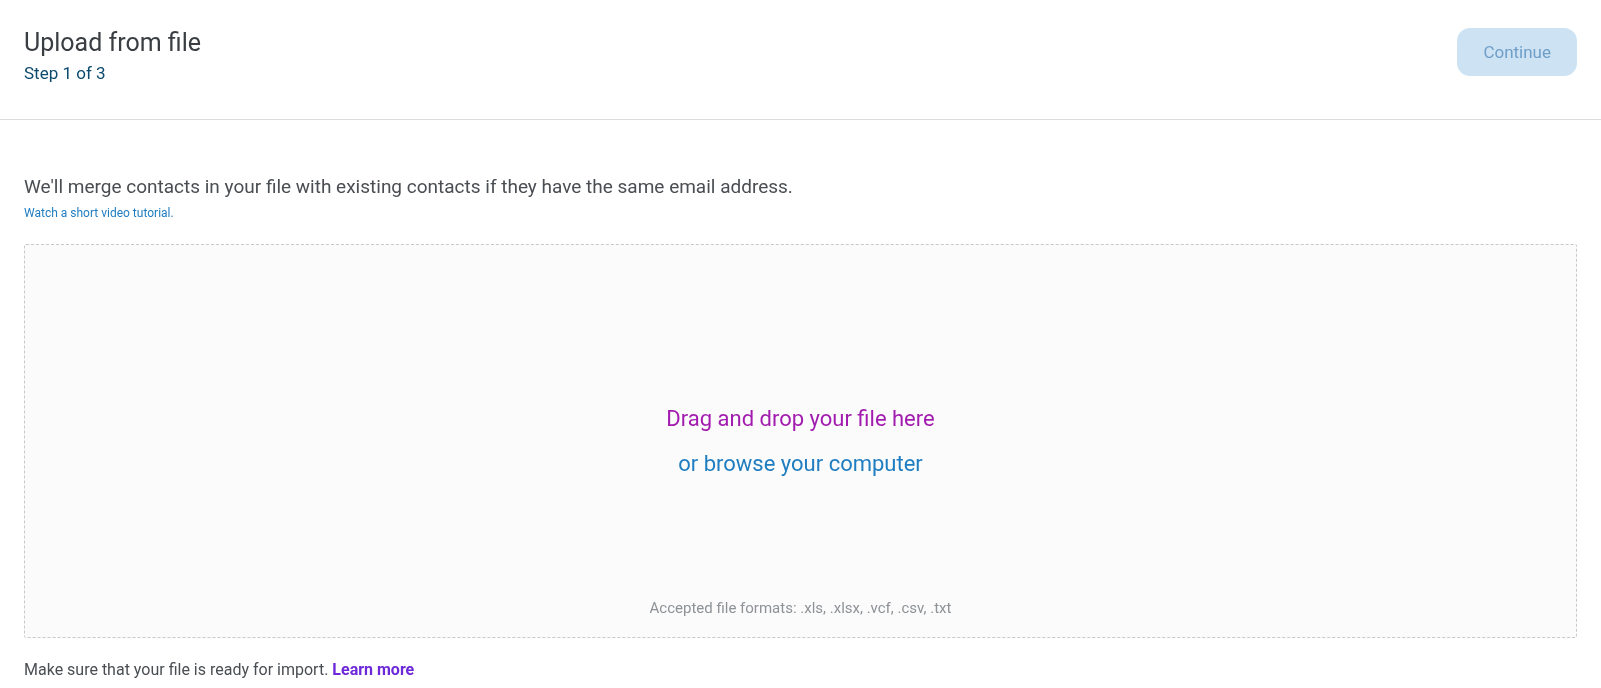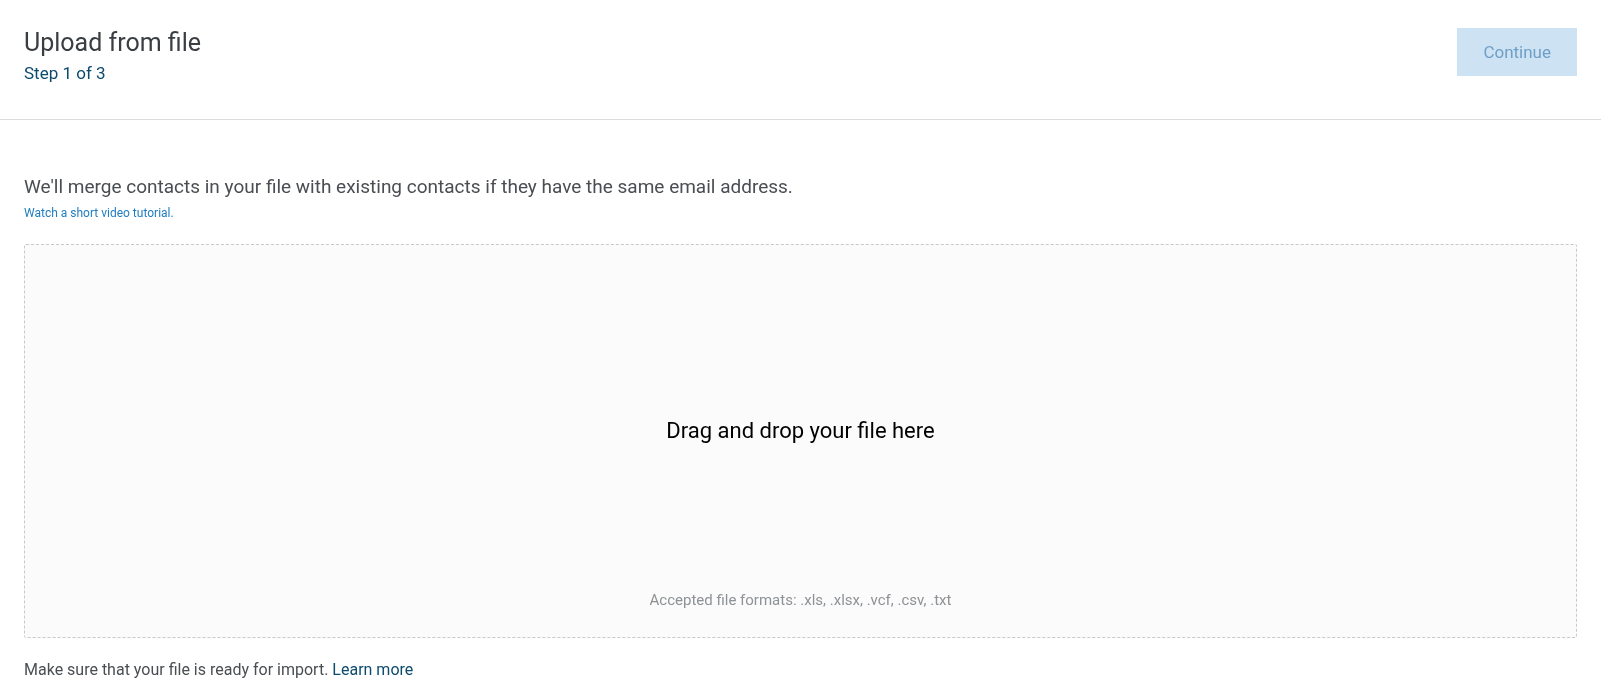--- a/index.html
+++ b/index.html
@@ -34,21 +34,21 @@
       font-weight: 400;
       color: #0c4a6e;
     }
     .continue-button {
       background: #cde3f4;
       color: #6f9ec7;
       border: none;
       padding: 14px 26px;
       font-size: 17px;
       font-weight: 400;
-      border-radius: 0;
+      border-radius: 13px;
       cursor: pointer;
       font-family: inherit;
     }
     .content {
       padding: 30px 24px 20px 24px;
     }
     .intro-text {
       font-size: 19px;
       font-weight: 400;
       color: #4a4e52;
@@ -78,65 +78,67 @@
     .dropzone-inner {
       display: flex;
       flex-direction: column;
       align-items: center;
       flex: 1;
       justify-content: center;
     }
     .drag-text {
       font-size: 22px;
       font-weight: 400;
-      color: #000000;
+      color: #a21caf;
       margin-bottom: 20px;
     }
     .browse-link {
       font-size: 22px;
       font-weight: 400;
       color: #1f7dc1;
       text-decoration: none;
       cursor: pointer;
     }
     .accepted-formats {
       font-size: 15px;
       color: #8e9296;
       position: absolute;
-      bottom: 28px;
+      bottom: 20px;
     }
     .footer-note {
       margin-top: 22px;
       font-size: 16px;
       color: #4a4e52;
     }
     .learn-more-link {
-      color: #0c4a6e;
+      color: #6d28d9;
       text-decoration: none;
       cursor: pointer;
+      font-weight: bold;
     }
   </style>
 </head>
 <body>
 
 <div class="header">
   <div class="header-left">
     <h1 class="page-title">Upload from file</h1>
     <div class="step-indicator">Step 1 of 3</div>
   </div>
   <button class="continue-button">Continue</button>
 </div>
 
 <div class="content">
   <div class="intro-text">We'll merge contacts in your file with existing contacts if they have the same email address.</div>
   <a class="video-link">Watch a short video tutorial.</a>
 
   <div class="dropzone">
     <div class="dropzone-inner">
       <div class="drag-text">Drag and drop your file here</div>
+      <a class="browse-link">or browse your computer</a>
     </div>
     <div class="accepted-formats">Accepted file formats: .xls, .xlsx, .vcf, .csv, .txt</div>
   </div>
 
   <div class="footer-note">
     <span>Make sure that your file is ready for import. </span><a class="learn-more-link">Learn more</a>
   </div>
 </div>
 
 </body></html>

